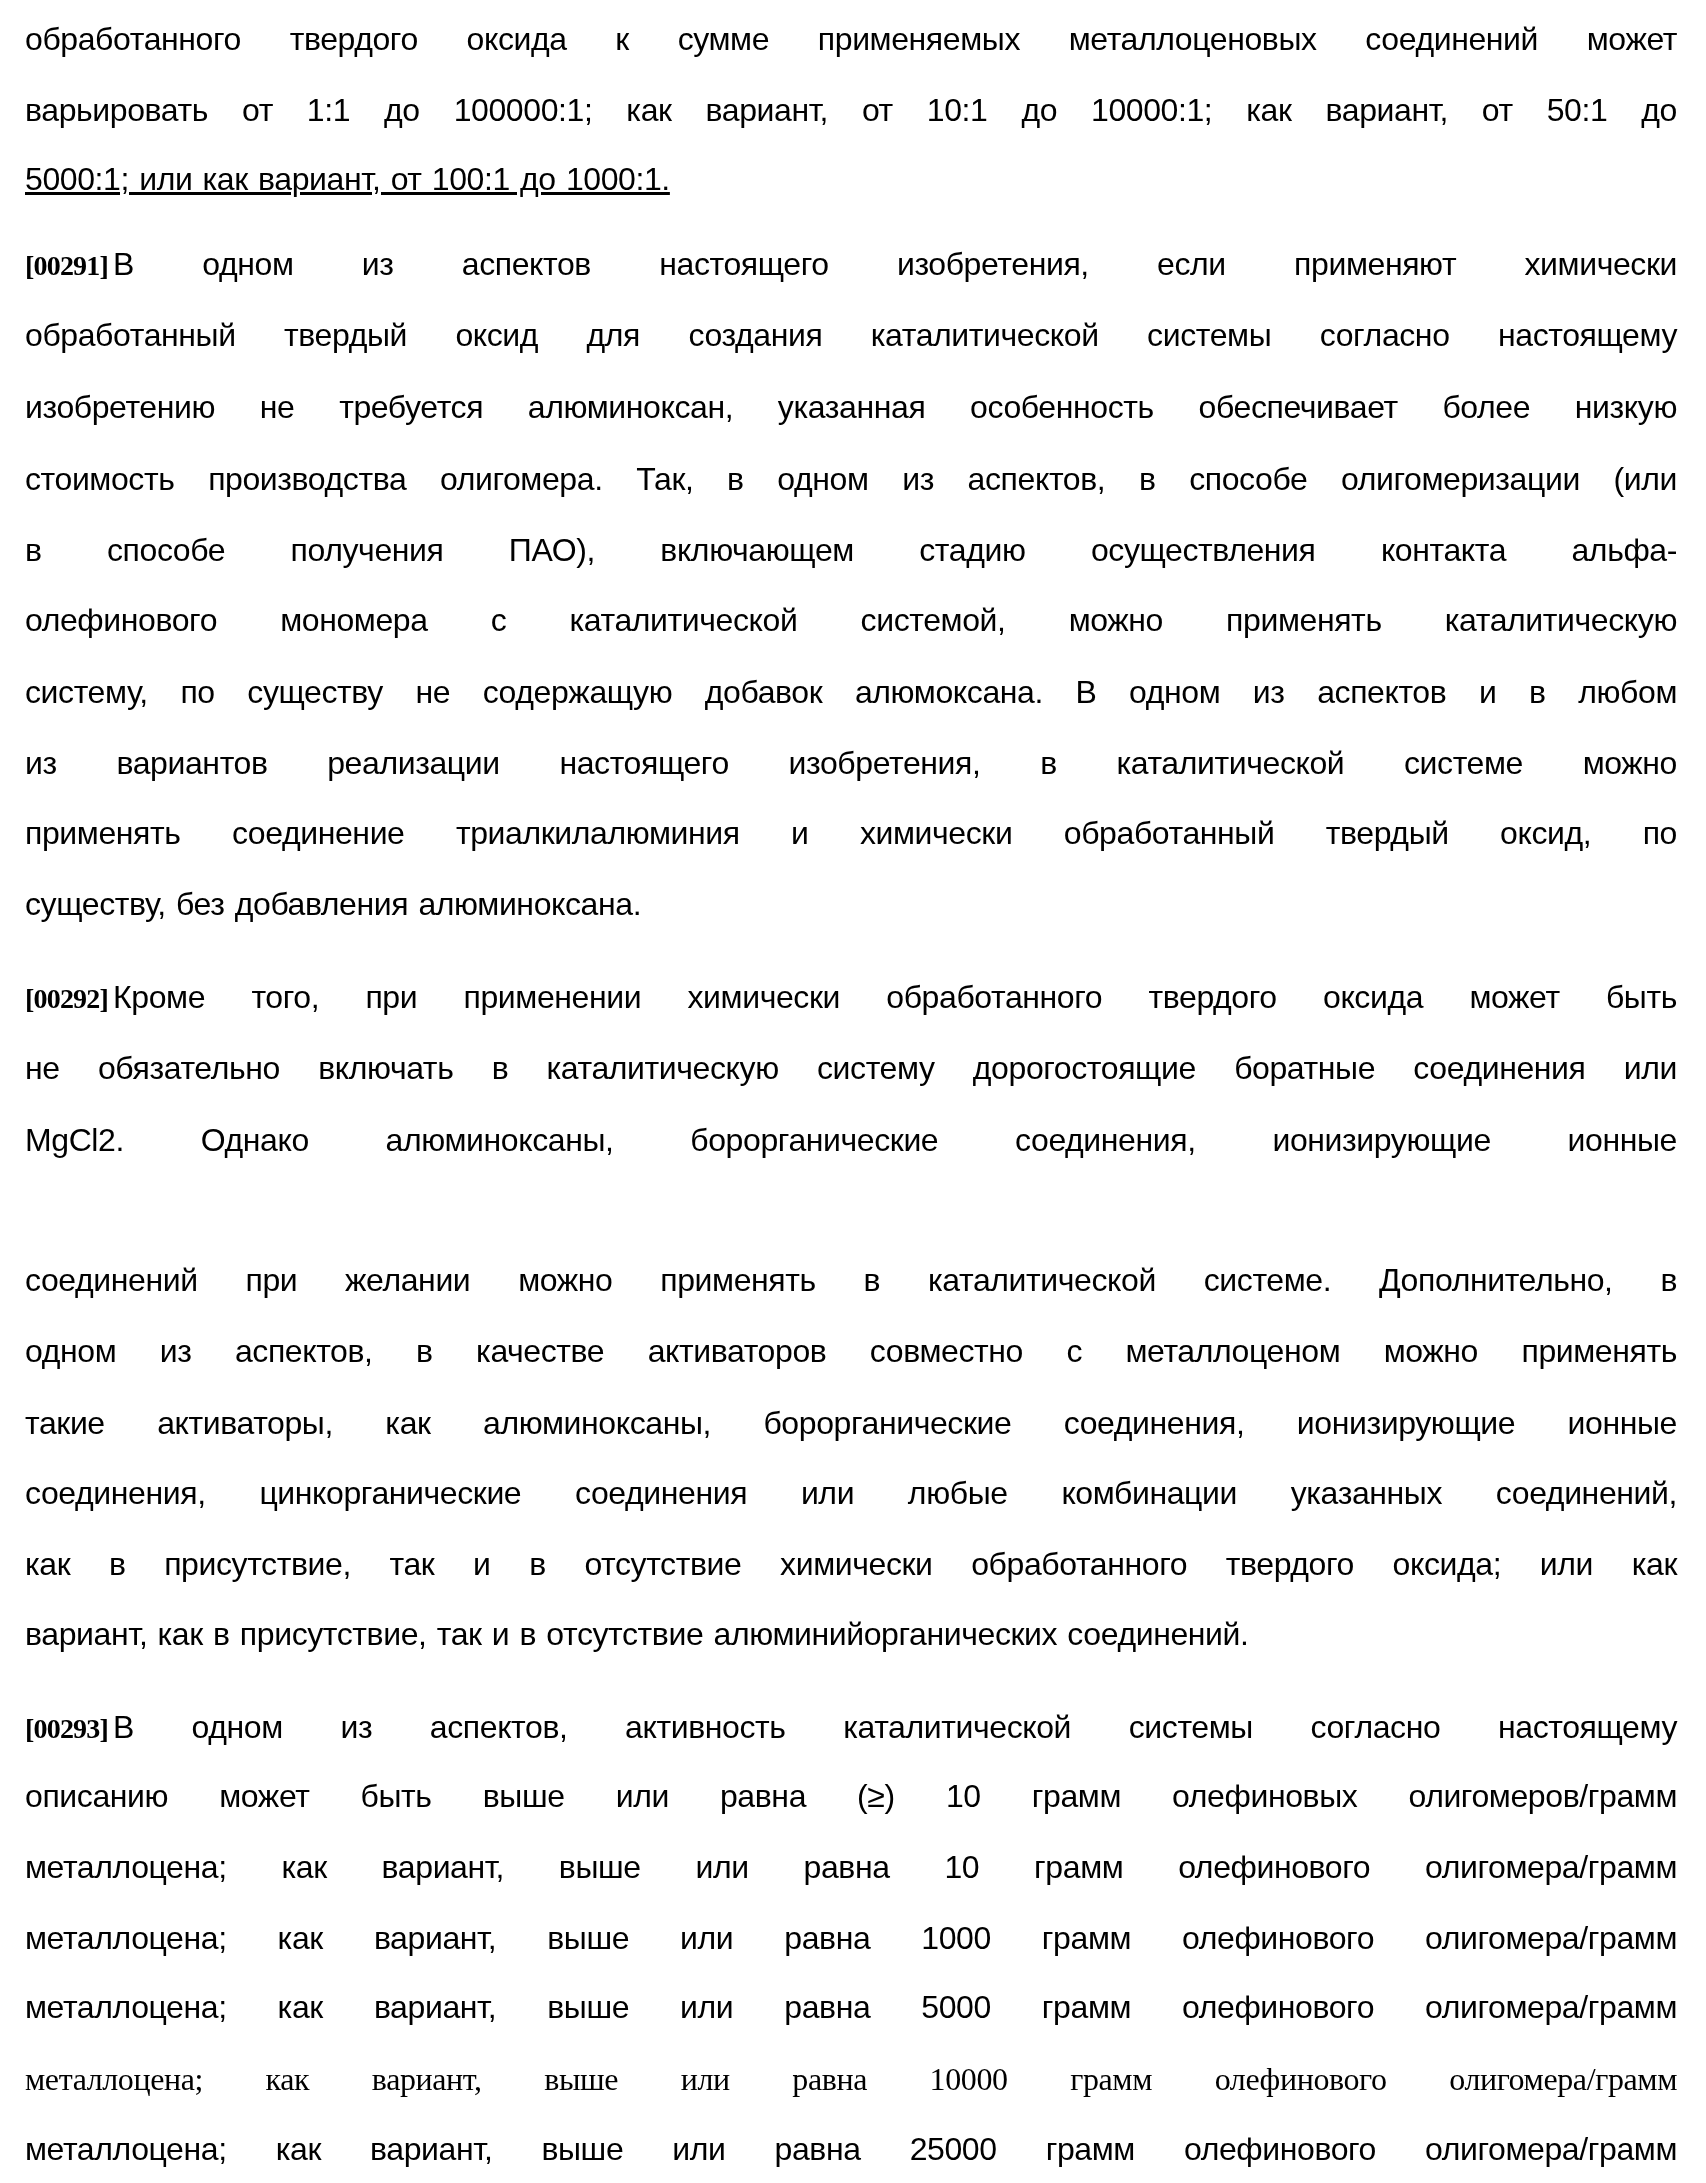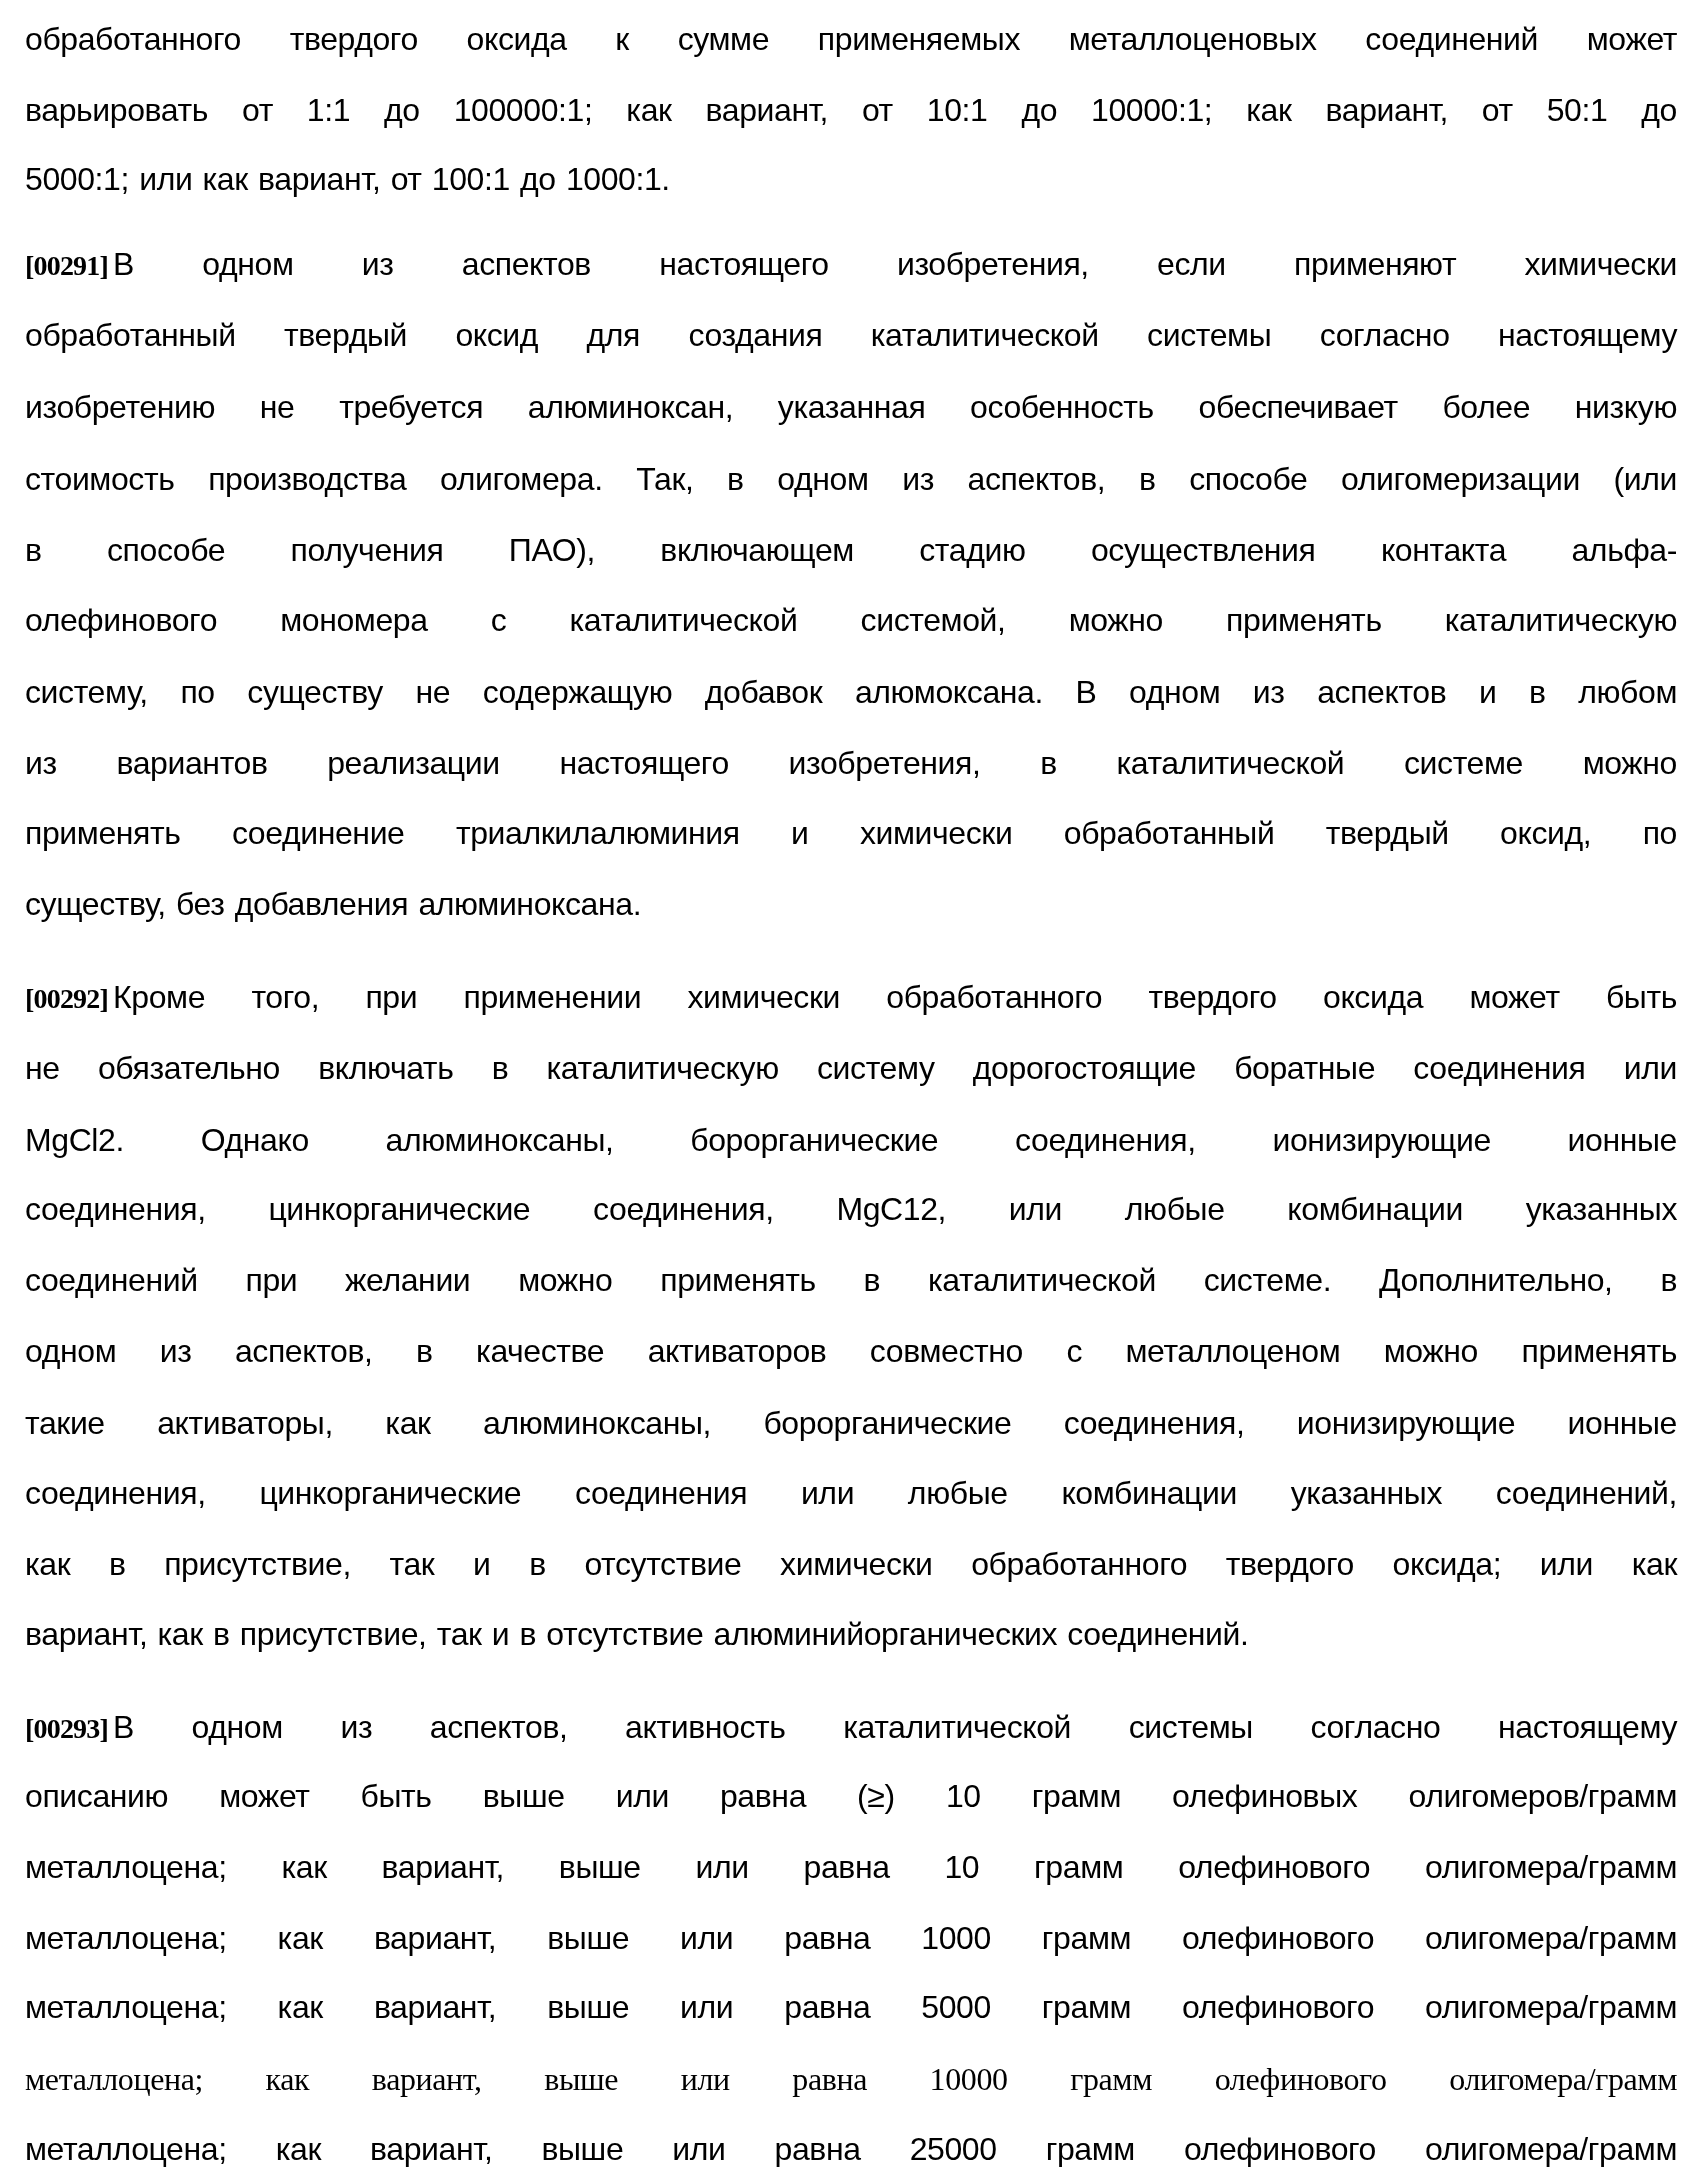--- a/index.html
+++ b/index.html
@@ -13,35 +13,34 @@
   }
   .line.last { text-align-last:left; }
   .pnum { font-family:"Liberation Serif", serif; font-weight:bold; font-size:28px; letter-spacing:-0.8px; margin-right:5px; }
 </style>
 </head>
 <body>
 
 <div class="page" id="page">
     <div class="line" style="top: 17px;"><span>обработанного твердого оксида к сумме применяемых металлоценовых соединений может</span></div>
     <div class="line" style="top: 88px;"><span>варьировать от 1:1 до 100000:1; как вариант, от 10:1 до 10000:1; как вариант, от 50:1 до</span></div>
-    <div class="line last" style="top: 157px;"><span>5000:1; или как вариант, от 100:1 до 1000:1.</span></div>
+    <div class="line last" style="top: 157px; text-decoration: underline;"><span>5000:1; или как вариант, от 100:1 до 1000:1.</span></div>
     <div class="line" style="top: 242px;"><span class="pnum">[00291]</span><span>В одном из аспектов настоящего изобретения, если применяют химически</span></div>
     <div class="line" style="top: 313px;"><span>обработанный твердый оксид для создания каталитической системы согласно настоящему</span></div>
     <div class="line" style="top: 385px;"><span>изобретению не требуется алюминоксан, указанная особенность обеспечивает более низкую</span></div>
     <div class="line" style="top: 457px;"><span>стоимость производства олигомера. Так, в одном из аспектов, в способе олигомеризации (или</span></div>
     <div class="line" style="top: 528px;"><span>в способе получения ПАО), включающем стадию осуществления контакта альфа-</span></div>
     <div class="line" style="top: 598px;"><span>олефинового мономера с каталитической системой, можно применять каталитическую</span></div>
     <div class="line" style="top: 670px;"><span>систему, по существу не содержащую добавок алюмоксана. В одном из аспектов и в любом</span></div>
     <div class="line" style="top: 741px;"><span>из вариантов реализации настоящего изобретения, в каталитической системе можно</span></div>
     <div class="line" style="top: 811px;"><span>применять соединение триалкилалюминия и химически обработанный твердый оксид, по</span></div>
     <div class="line last" style="top: 882px;"><span>существу, без добавления алюминоксана.</span></div>
     <div class="line" style="top: 975px;"><span class="pnum">[00292]</span><span>Кроме того, при применении химически обработанного твердого оксида может быть</span></div>
     <div class="line" style="top: 1046px;"><span>не обязательно включать в каталитическую систему дорогостоящие боратные соединения или</span></div>
     <div class="line" style="top: 1118px;"><span>MgCl2. Однако алюминоксаны, борорганические соединения, ионизирующие ионные</span></div>
-    <div class="line" style="top: 1187px;"><span>соединения, цинкорганические соединения, MgC12, или любые комбинации указанных</span></div>
     <div class="line" style="top: 1258px;"><span>соединений при желании можно применять в каталитической системе. Дополнительно, в</span></div>
     <div class="line" style="top: 1329px;"><span>одном из аспектов, в качестве активаторов совместно с металлоценом можно применять</span></div>
     <div class="line" style="top: 1401px;"><span>такие активаторы, как алюминоксаны, борорганические соединения, ионизирующие ионные</span></div>
     <div class="line" style="top: 1471px;"><span>соединения, цинкорганические соединения или любые комбинации указанных соединений,</span></div>
     <div class="line" style="top: 1542px;"><span>как в присутствие, так и в отсутствие химически обработанного твердого оксида; или как</span></div>
     <div class="line last" style="top: 1612px;"><span>вариант, как в присутствие, так и в отсутствие алюминийорганических соединений.</span></div>
     <div class="line" style="top: 1705px;"><span class="pnum">[00293]</span><span>В одном из аспектов, активность каталитической системы согласно настоящему</span></div>
     <div class="line" style="top: 1774px;"><span>описанию может быть выше или равна (≥) 10 грамм олефиновых олигомеров/грамм</span></div>
     <div class="line" style="top: 1845px;"><span>металлоцена; как вариант, выше или равна 10 грамм олефинового олигомера/грамм</span></div>
     <div class="line" style="top: 1916px;"><span>металлоцена; как вариант, выше или равна 1000 грамм олефинового олигомера/грамм</span></div>

